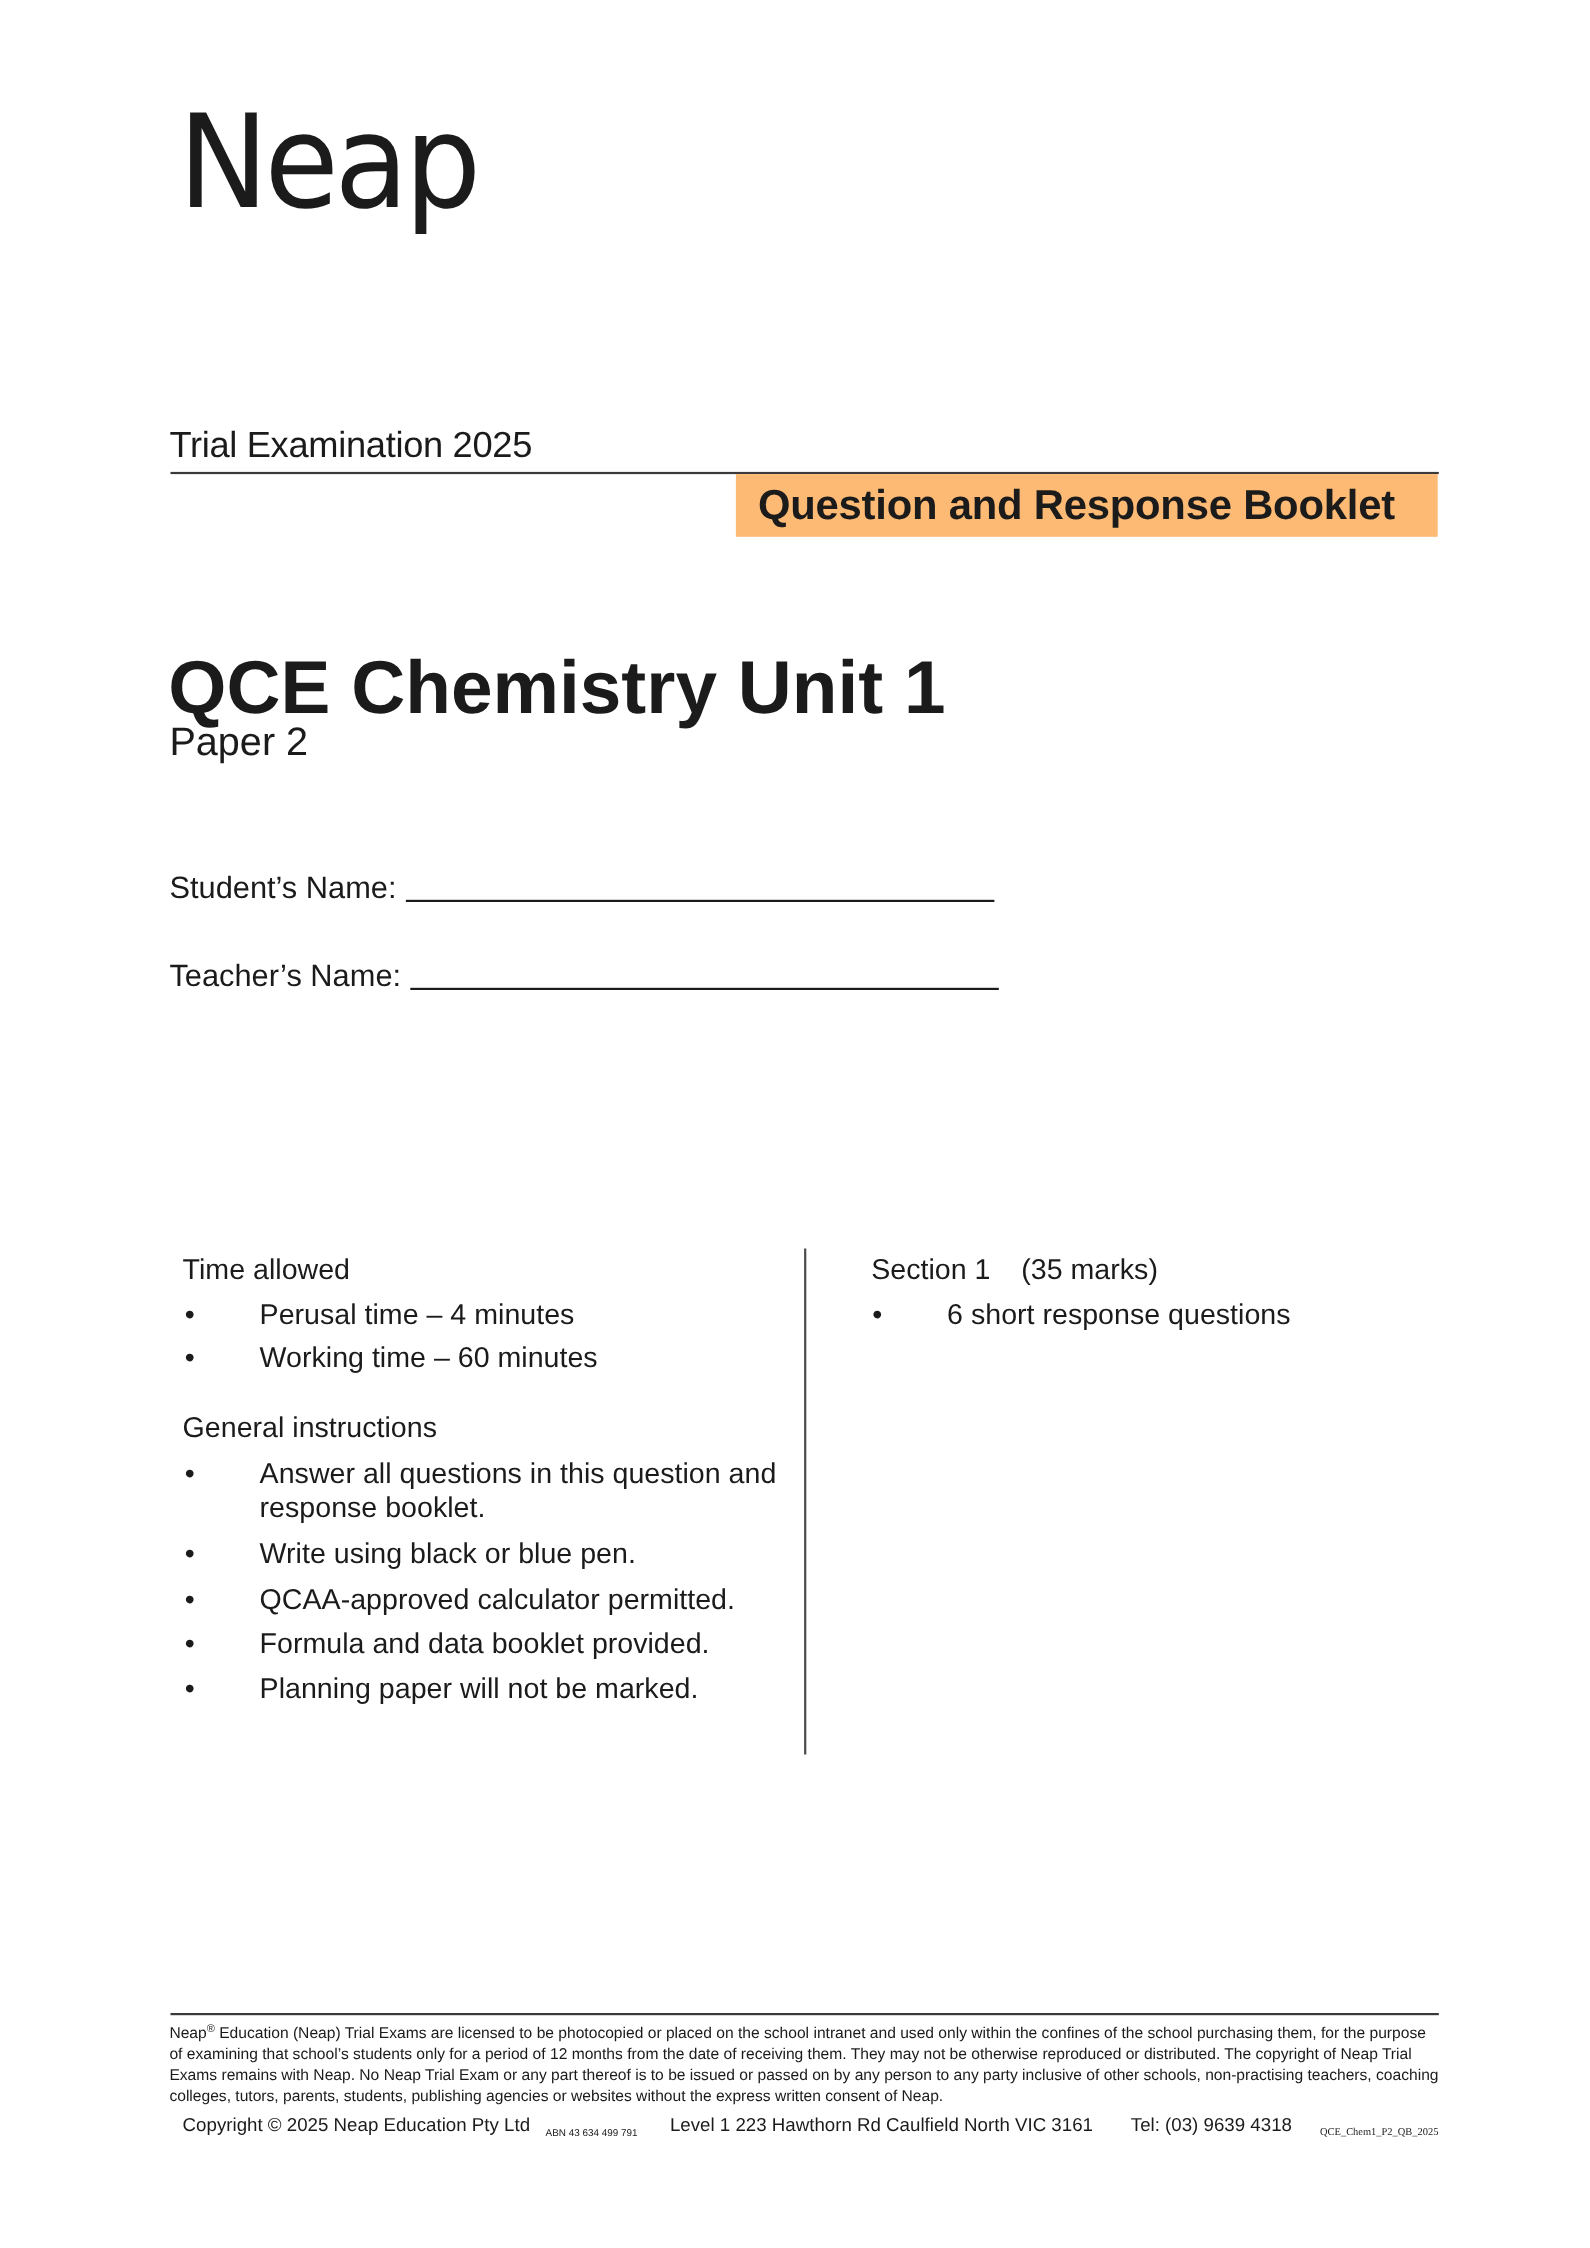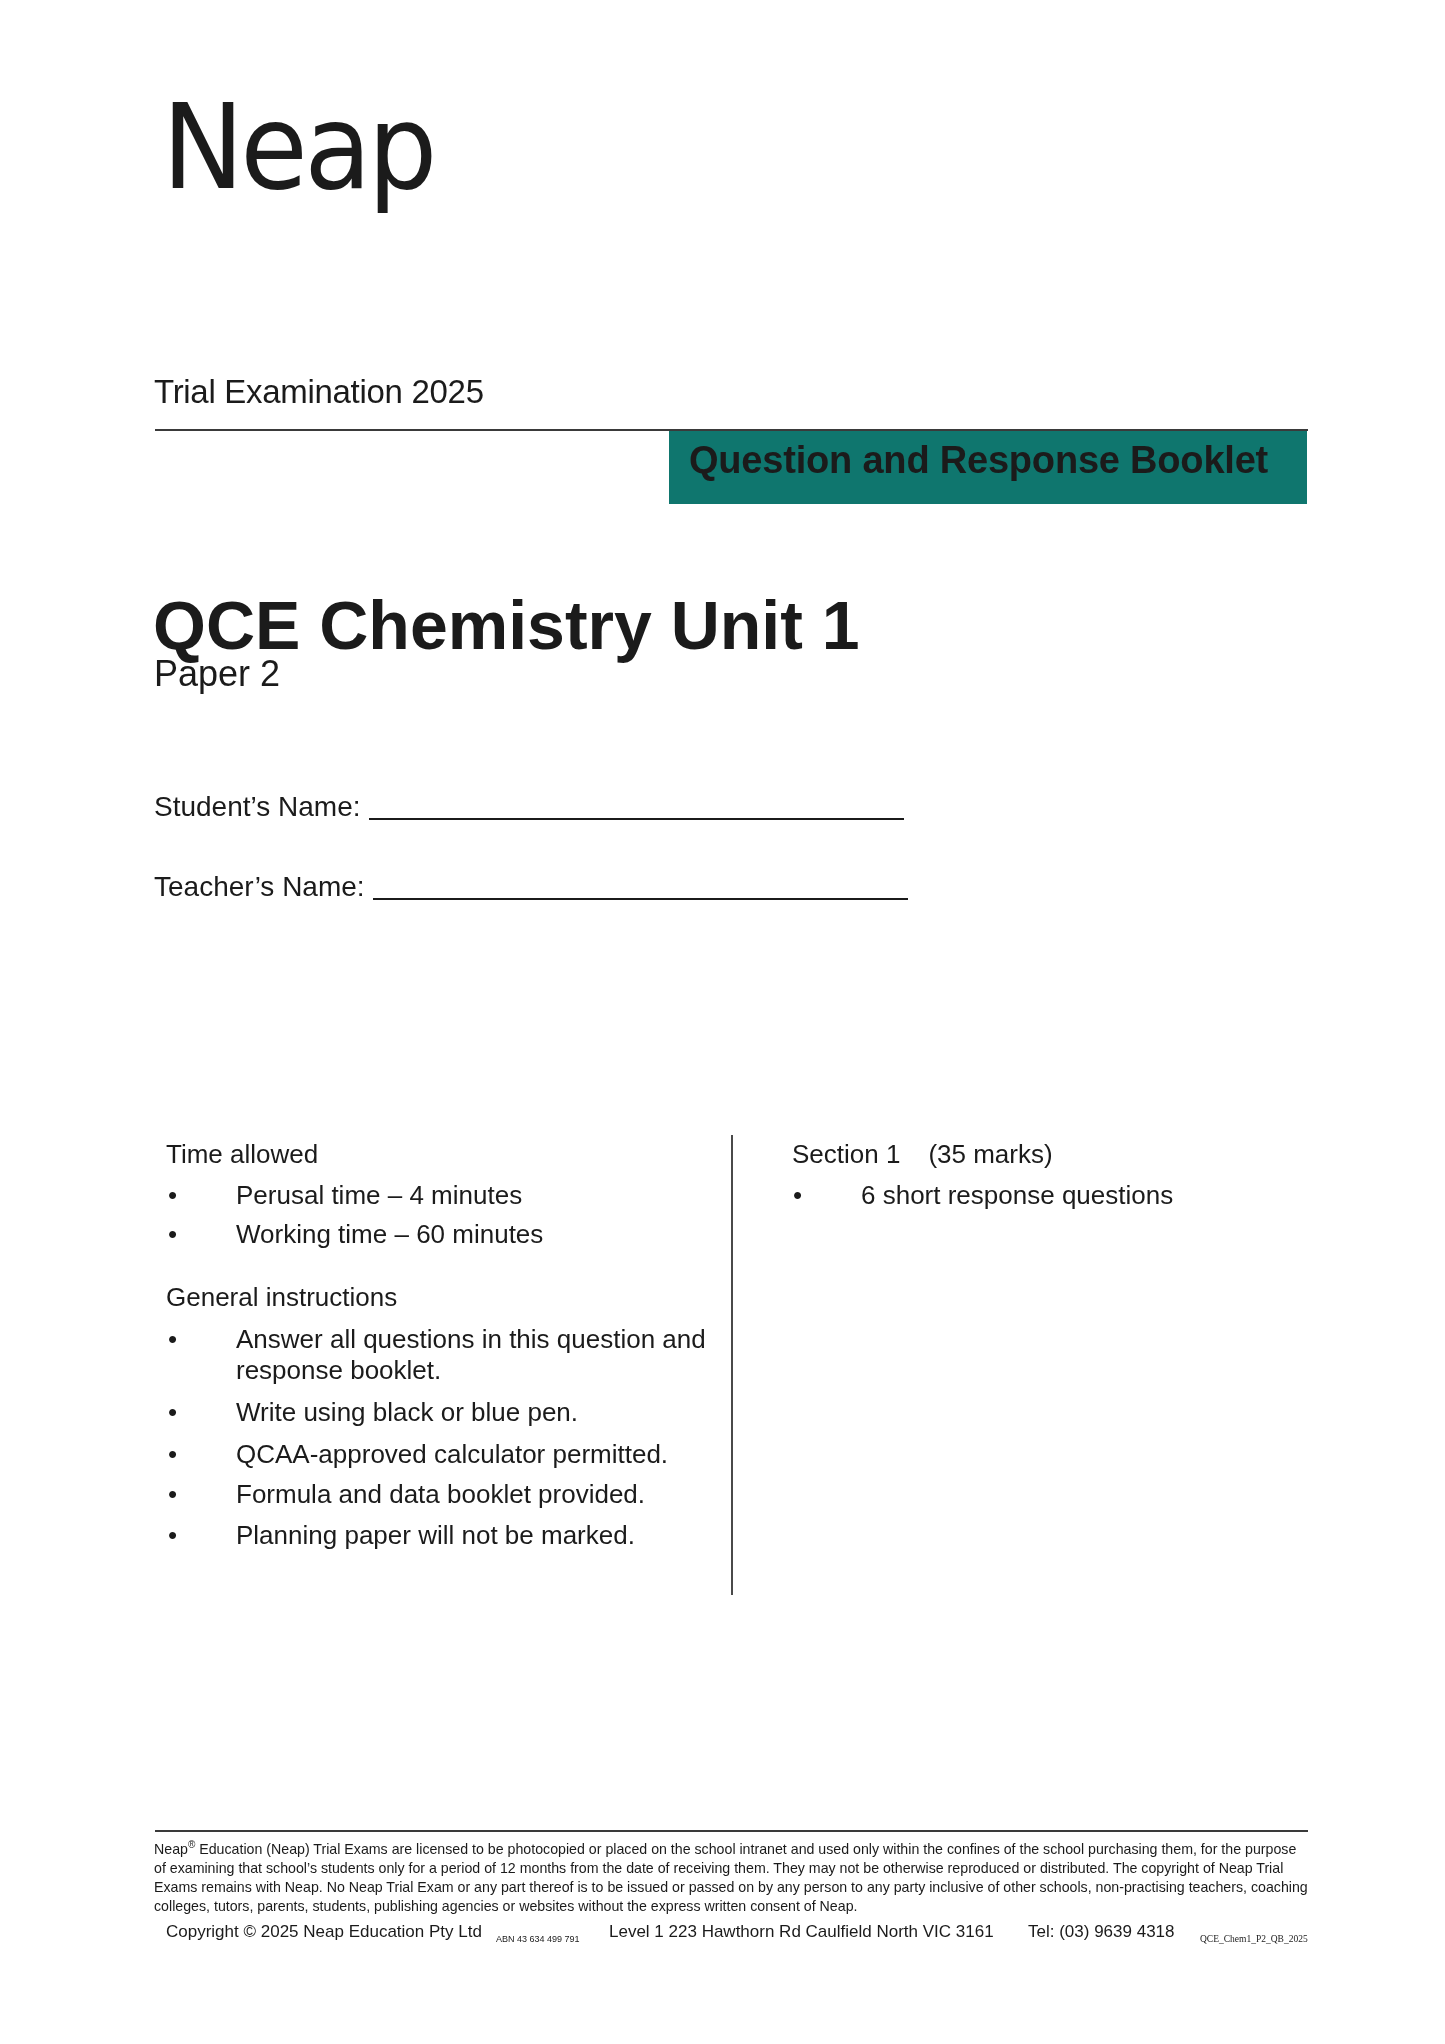--- a/index.html
+++ b/index.html
@@ -9,24 +9,24 @@
   }
   .abs { position: absolute; white-space: nowrap; }
 
   
   .logo {
     left: 162px; top: 88px; font-size: 118px; font-weight: 400;
     letter-spacing: -4px; line-height: 1; color: #1b1b1b;
     font-family: "DejaVu Sans", sans-serif; transform: scaleX(0.93); transform-origin: left top;
   }
 
-  .exam-label { left: 154px; top: 372px; font-size: 33px; line-height: 40px; letter-spacing: -0.3px; }
+  .exam-label { left: 154px; top: 384px; font-size: 33px; line-height: 40px; letter-spacing: -0.3px; }
   .top-rule { left: 155px; top: 429px; width: 1153px; height: 2px; background: #3a3a3a; }
   .booklet-box {
-    left: 669px; top: 431px; width: 638px; height: 73px; background: #0f766e;
+    left: 669px; top: 431px; width: 638px; height: 57px; background: #fdba74;
   }
   .booklet-label {
     position: absolute; left: 20px; top: 8px; font-size: 38px; font-weight: 700;
     line-height: 42px; letter-spacing: -0.2px; color: #1b1b1b; white-space: nowrap;
   }
 
   .title { left: 153px; top: 587px; font-size: 68px; font-weight: 700; line-height: 76px; }
   .subtitle { left: 154px; top: 653px; font-size: 36px; line-height: 42px; }
 
   .name-row { left: 154px; font-size: 28px; line-height: 32px; display: flex; align-items: flex-end; text-align: right; }

